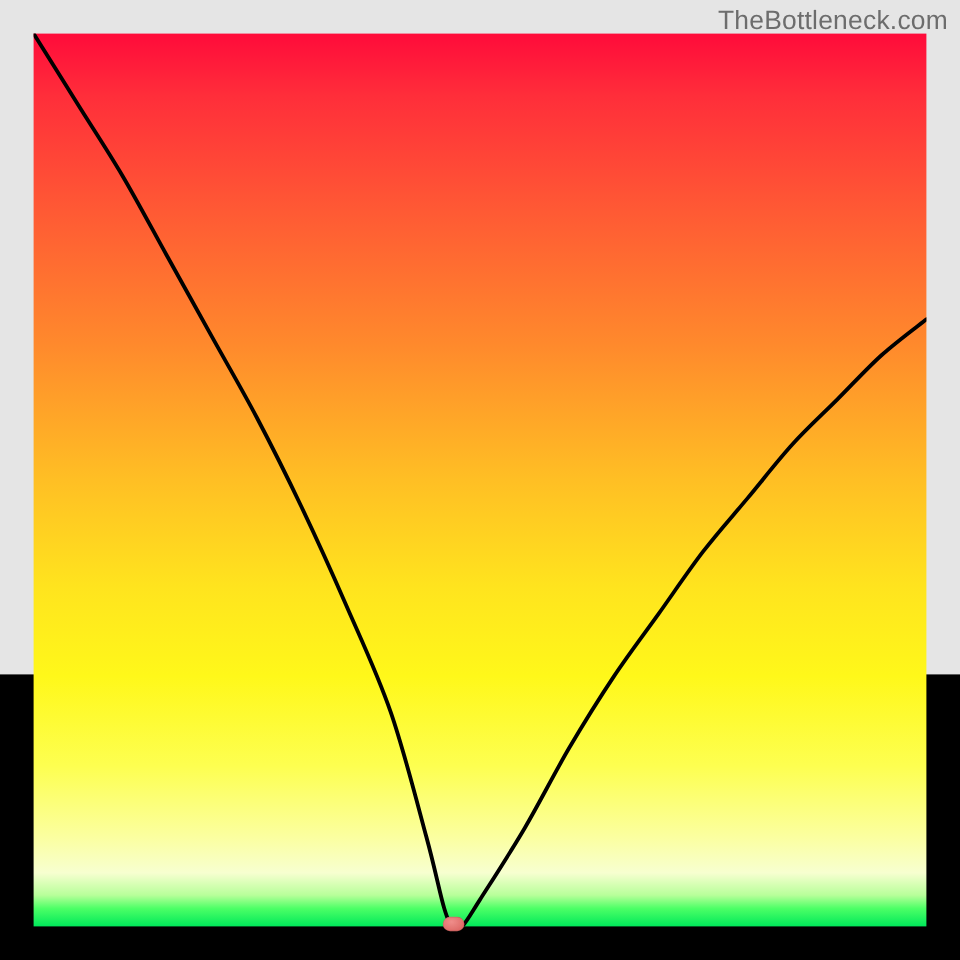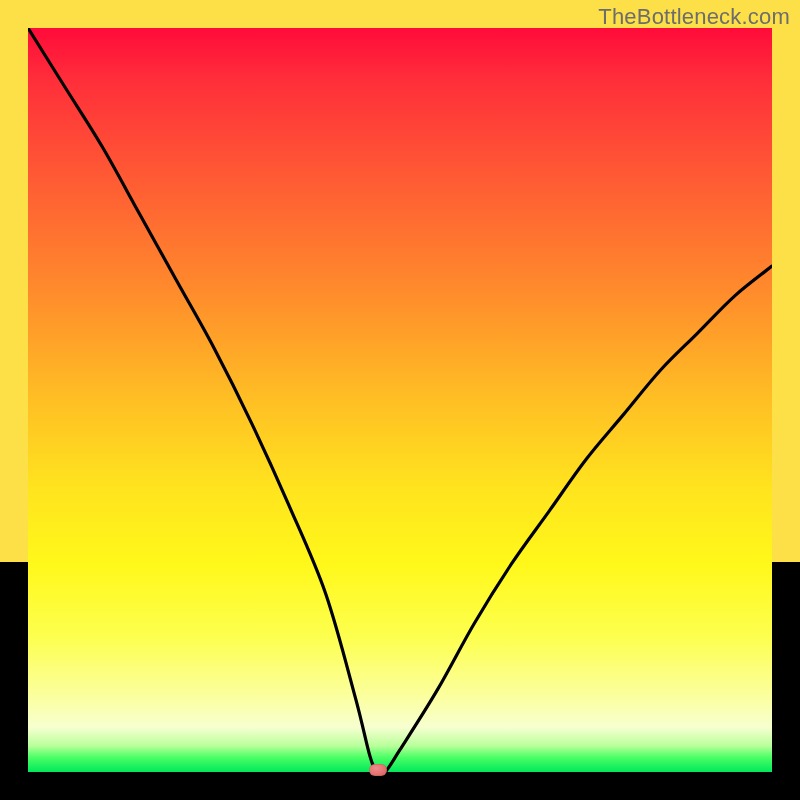--- a/index.html
+++ b/index.html
@@ -9,21 +9,21 @@
     height: 800px;
     background: #000;
     overflow: hidden;
   }
   .frame {
     position: absolute;
     left: 0;
     top: 0;
     width: 800px;
     height: 562px;
-    background: #fde047;
+    background: #e5e5e5;
     text-align: right;
   }
   .plot {
     position: absolute;
     left: 28px;
     top: 28px;
     width: 744px;
     height: 744px;
     
     background: linear-gradient(

